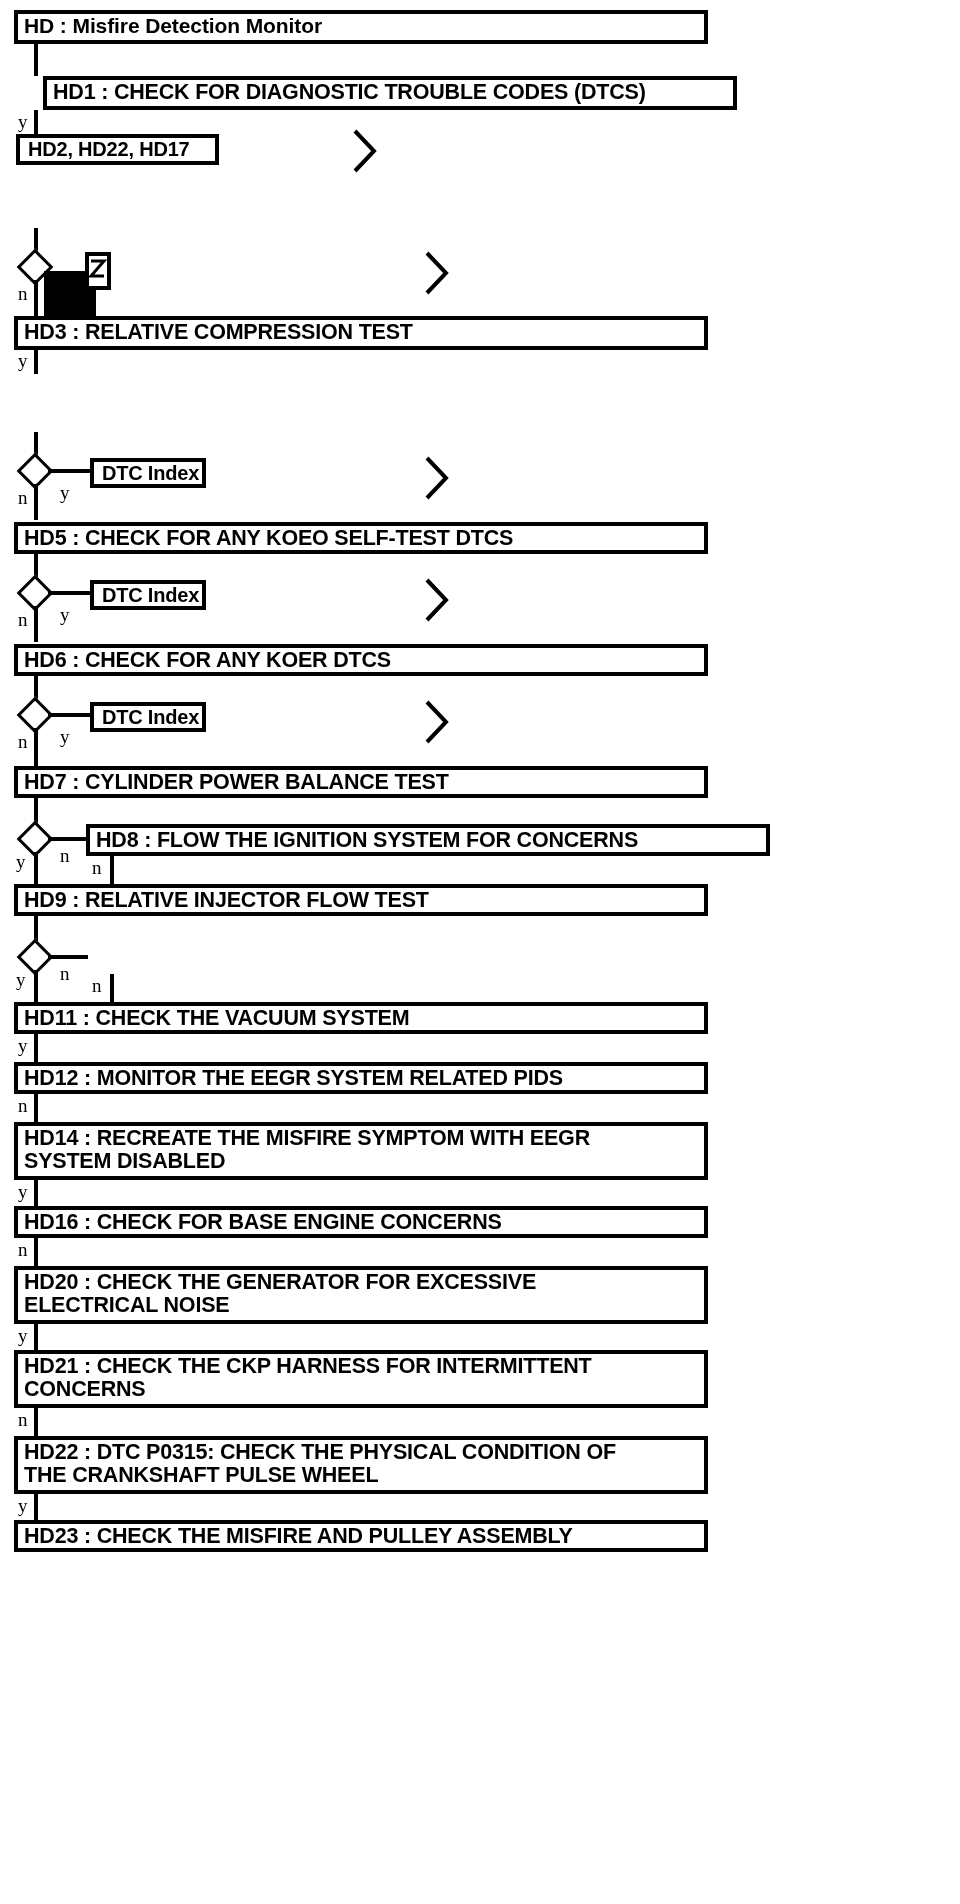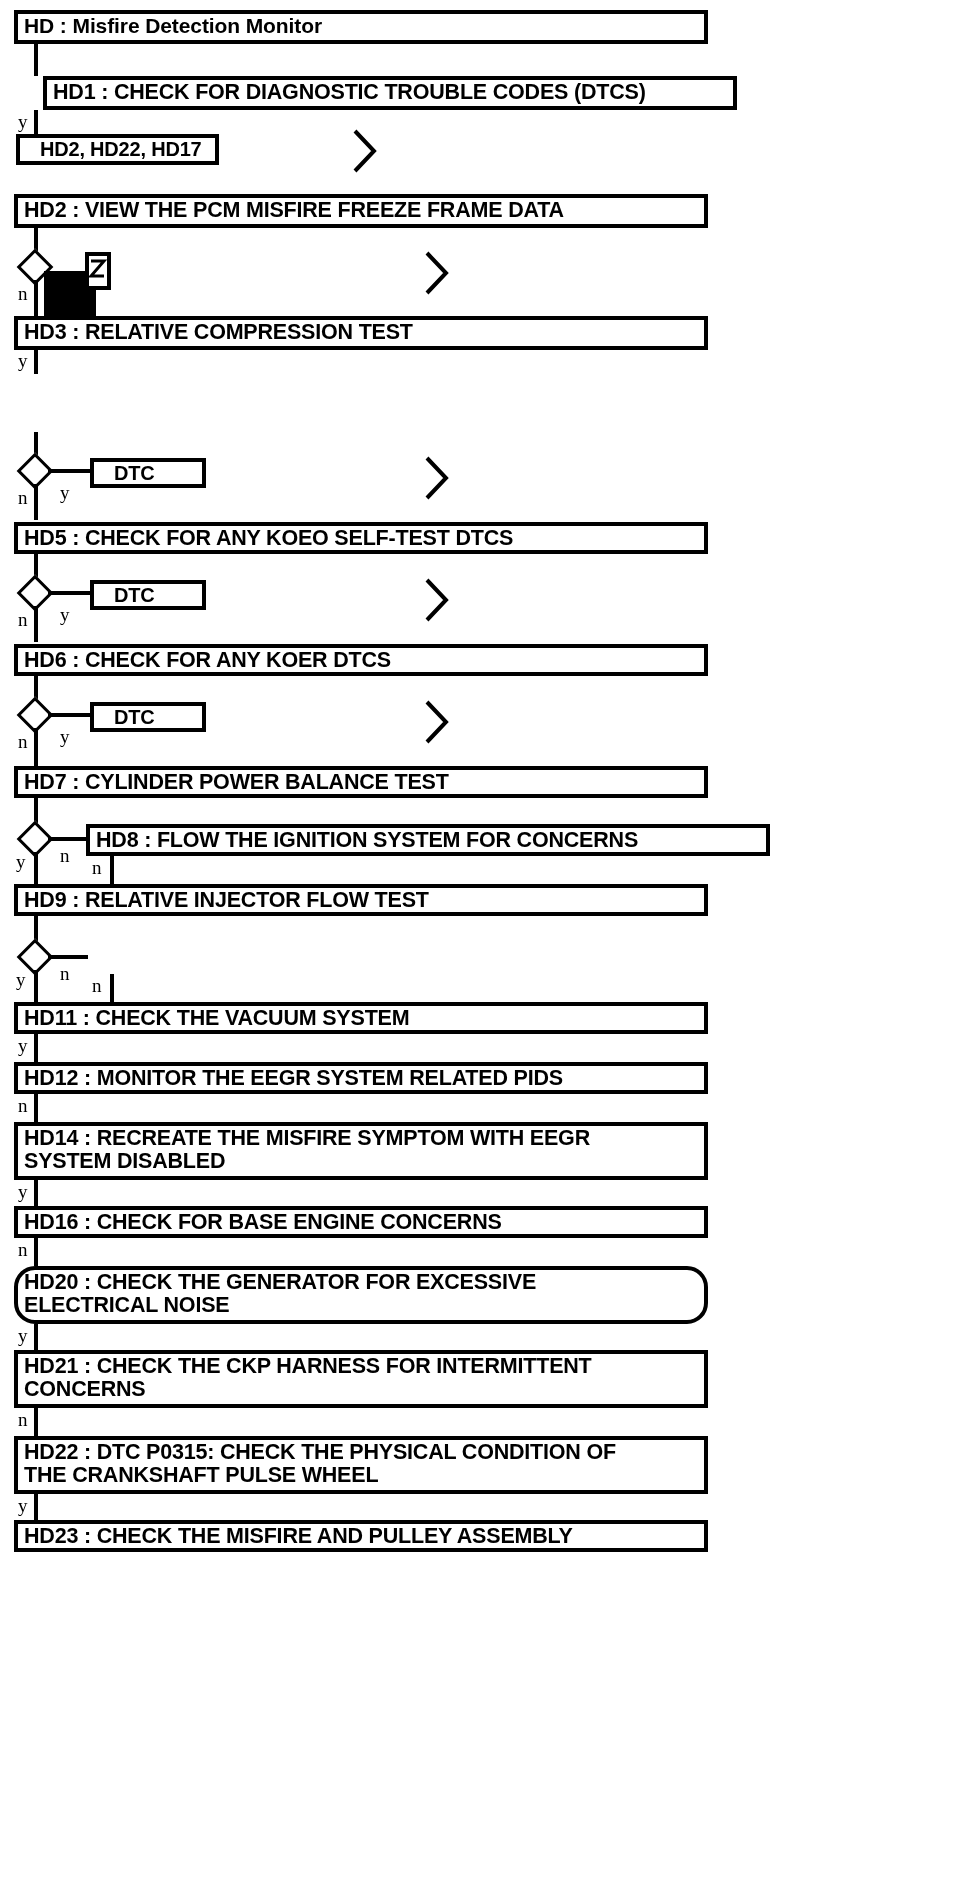--- a/index.html
+++ b/index.html
@@ -33,21 +33,21 @@
   }
   .box.title {
     font-size: 21px;
     letter-spacing: -0.1px;
   }
   .box.step {
     font-size: 21.5px;
   }
   .box.ref {
     font-size: 20px;
-    padding-left: 20px;
+    padding-left: 8px;
   }
   
   .vline {
     position: absolute;
     background: #000000;
     width: 4px;
   }
   .hline {
     position: absolute;
     background: #000000;
@@ -110,21 +110,20 @@
   <div class="blabel" style="left:18px; top:112px;">y</div>
 
   <div class="box ref" style="left:16px; top:134px; width:203px; height:31px;">HD2, HD22, HD17</div>
 
   <div class="chevron" style="left:352px; top:128px;">
     <svg width="26" height="46" viewBox="0 0 26 46">
       <polyline points="3,3 22,23 3,43" fill="none" stroke="#000" stroke-width="4"></polyline>
     </svg>
   </div>
 
-  <div class="box step" style="left:14px; top:194px; width:694px; height:34px;">HD2 : VIEW THE PCM MISFIRE FREEZE FRAME DATA</div>
 
   <div class="vline" style="left:34px; top:228px; height:26px;"></div>
 
   <div class="diamond" style="left:22px; top:254px; width:26px; height:26px;"></div>
 
   <div class="vline" style="left:34px; top:280px; height:36px;"></div>
   <div class="blabel" style="left:18px; top:284px;">n</div>
 
   <div class="redaction" style="left:44px; top:271px; width:52px; height:45px;"></div>
   <div class="miniref" style="left:85px; top:252px; width:26px; height:38px;"></div>
@@ -230,21 +229,21 @@
 SYSTEM DISABLED</div>
 
   <div class="vline" style="left:34px; top:1180px; height:26px;"></div>
   <div class="blabel" style="left:18px; top:1182px;">y</div>
 
   <div class="box step" style="left:14px; top:1206px; width:694px; height:32px;">HD16 : CHECK FOR BASE ENGINE CONCERNS</div>
 
   <div class="vline" style="left:34px; top:1238px; height:28px;"></div>
   <div class="blabel" style="left:18px; top:1240px;">n</div>
 
-  <div class="box step" style="left:14px; top:1266px; width:694px; height:58px;border-radius:21px;">HD20 : CHECK THE GENERATOR FOR EXCESSIVE
+  <div class="box step" style="left:14px; top:1266px; width:694px; height:58px;">HD20 : CHECK THE GENERATOR FOR EXCESSIVE
 ELECTRICAL NOISE</div>
 
   <div class="vline" style="left:34px; top:1324px; height:26px;"></div>
   <div class="blabel" style="left:18px; top:1326px;">y</div>
 
   <div class="box step" style="left:14px; top:1350px; width:694px; height:58px;">HD21 : CHECK THE CKP HARNESS FOR INTERMITTENT
 CONCERNS</div>
 
   <div class="vline" style="left:34px; top:1408px; height:28px;"></div>
   <div class="blabel" style="left:18px; top:1410px;">n</div>

